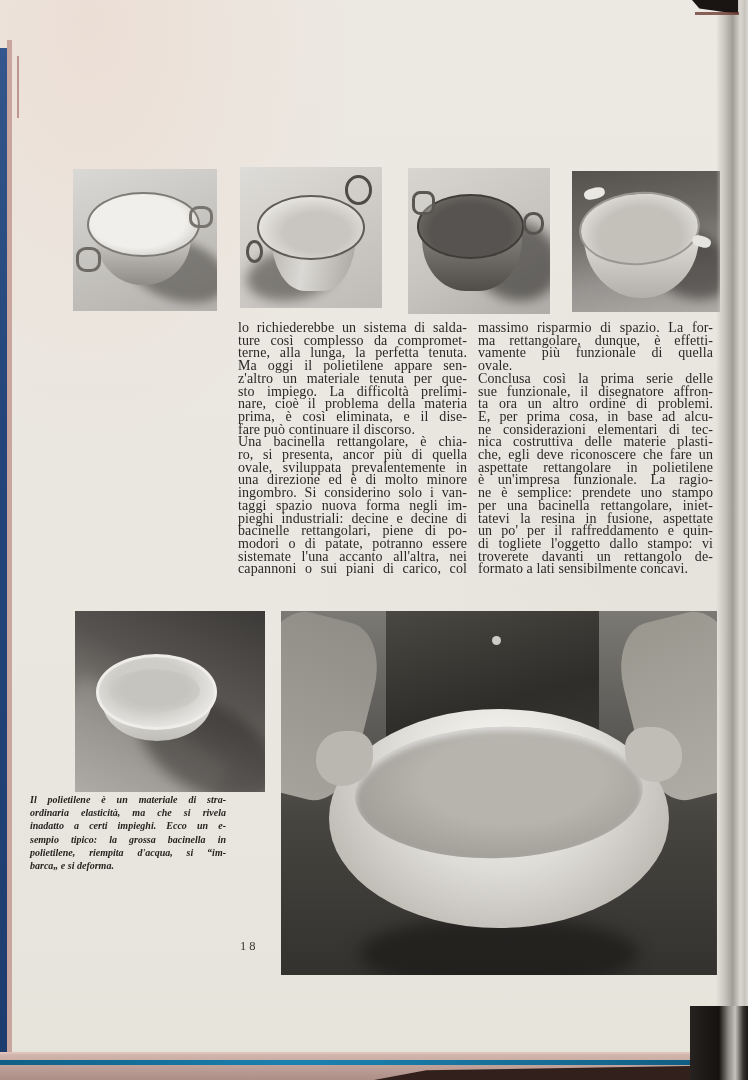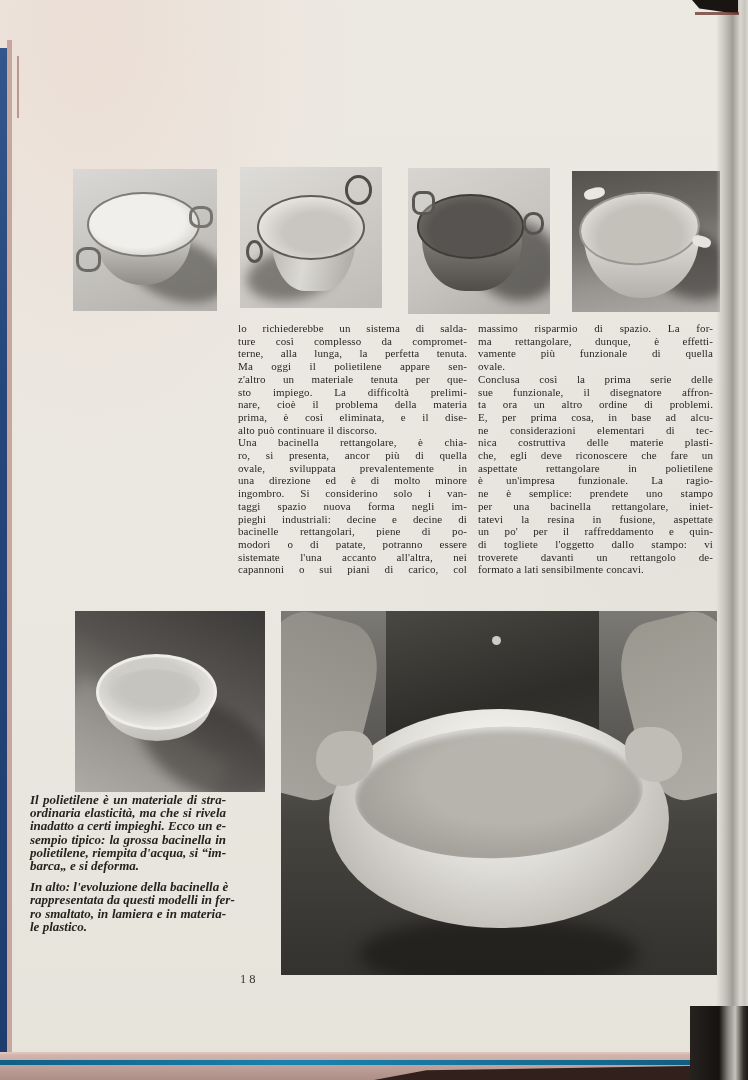--- a/index.html
+++ b/index.html
@@ -107,29 +107,29 @@
   .p6 .hand-r{right:8%;top:32%;width:13%;height:15%;background:#c0bdb6;
     border-radius:40% 55% 50% 60%;}
   .p6 .basin{left:11%;top:27%;width:78%;height:60%;border-radius:50%;
     background:radial-gradient(ellipse at 50% 28%,#f0efeb 18%,#dedcd6 45%,#c2bfb9 74%,#a9a6a0 100%);}
   .p6 .opening{left:17%;top:32%;width:66%;height:36%;border-radius:50%;transform:rotate(-2deg);
     background:radial-gradient(ellipse at 55% 40%,#b7b4ae 40%,#9e9b95 80%,#908d87 100%);
     box-shadow:inset 0 4px 6px rgba(255,255,255,.55);}
   .p6 .floor{left:18%;bottom:-4%;width:64%;height:20%;background:rgba(20,18,16,.55);
     border-radius:50%;filter:blur(8px);}
   
-  .col{position:absolute;font-size:11px;line-height:12.7px;letter-spacing:.1px;color:#2b2724;}
+  .col{position:absolute;font-size:14px;line-height:12.7px;letter-spacing:.1px;color:#2b2724;}
   .col-1{left:238px;top:322px;width:229px;}
   .col-2{left:478px;top:322px;width:235px;}
   .tline{text-align:justify;text-align-last:justify;white-space:nowrap;}
   .tline.tlast{text-align-last:left;}
   .caption{position:absolute;left:30px;top:793px;width:196px;
-    font-style:italic;font-weight:bold;font-size:13px;line-height:13.2px;color:#26221e;}
+    font-style:italic;font-weight:bold;font-size:10px;line-height:13.2px;color:#26221e;}
   .caption .para{margin:0 0 8px 0;}
-  .page-number{position:absolute;left:240px;top:972px;font-size:12.5px;
+  .page-number{position:absolute;left:240px;top:939px;font-size:12.5px;
     letter-spacing:3px;color:#3a3733;}
 </style>
 </head>
 <body>
 
 <div class="stage">
 
   <figure class="ph p1">
     <div class="shadow"></div>
     <div class="body"></div>
@@ -161,21 +161,21 @@
 
   <div class="col col-1">
       <div class="tline">lo richiederebbe un sistema di salda-</div>
       <div class="tline">ture così complesso da compromet-</div>
       <div class="tline">terne, alla lunga, la perfetta tenuta.</div>
       <div class="tline">Ma oggi il polietilene appare sen-</div>
       <div class="tline">z'altro un materiale tenuta per que-</div>
       <div class="tline">sto impiego. La difficoltà prelimi-</div>
       <div class="tline">nare, cioè il problema della materia</div>
       <div class="tline">prima, è così eliminata, e il dise-</div>
-      <div class="tline tlast">alto può continuare il discorso.</div>
+      <div class="tline tlast">fare può continuare il discorso.</div>
       <div class="tline">Una bacinella rettangolare, è chia-</div>
       <div class="tline">ro, si presenta, ancor più di quella</div>
       <div class="tline">ovale, sviluppata prevalentemente in</div>
       <div class="tline">una direzione ed è di molto minore</div>
       <div class="tline">ingombro. Si considerino solo i van-</div>
       <div class="tline">taggi spazio nuova forma negli im-</div>
       <div class="tline">pieghi industriali: decine e decine di</div>
       <div class="tline">bacinelle rettangolari, piene di po-</div>
       <div class="tline">modori o di patate, potranno essere</div>
       <div class="tline">sistemate l'una accanto all'altra, nei</div>
@@ -214,26 +214,20 @@
 
   <div class="caption">
     <div class="para">
         <div class="tline">Il polietilene è un materiale di stra-</div>
         <div class="tline">ordinaria elasticità, ma che si rivela</div>
         <div class="tline">inadatto a certi impieghi. Ecco un e-</div>
         <div class="tline">sempio tipico: la grossa bacinella in</div>
         <div class="tline">polietilene, riempita d'acqua, si “im-</div>
         <div class="tline tlast">barca„ e si deforma.</div>
       </div>
-    <div class="para">
-        <div class="tline">In alto: l'evoluzione della bacinella è</div>
-        <div class="tline">rappresentata da questi modelli in fer-</div>
-        <div class="tline">ro smaltato, in lamiera e in materia-</div>
-        <div class="tline tlast">le plastico.</div>
-      </div>
   </div>
 
   <figure class="ph p6">
     <div class="torso"></div>
     <div class="button"></div>
     <div class="sleeve-l"></div>
     <div class="sleeve-r"></div>
     <div class="floor"></div>
     <div class="basin"></div>
     <div class="opening"></div>

